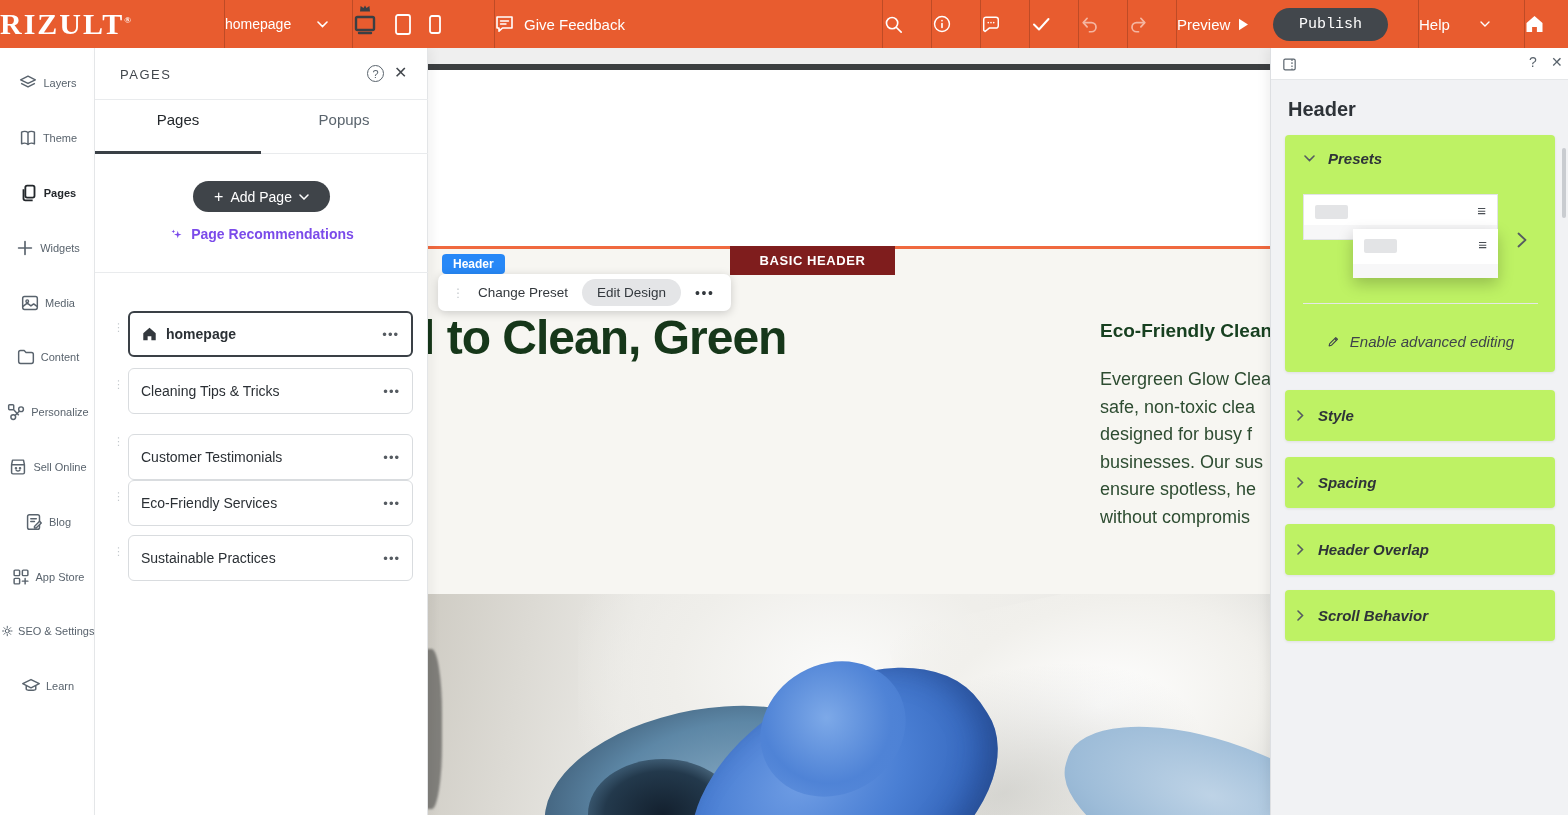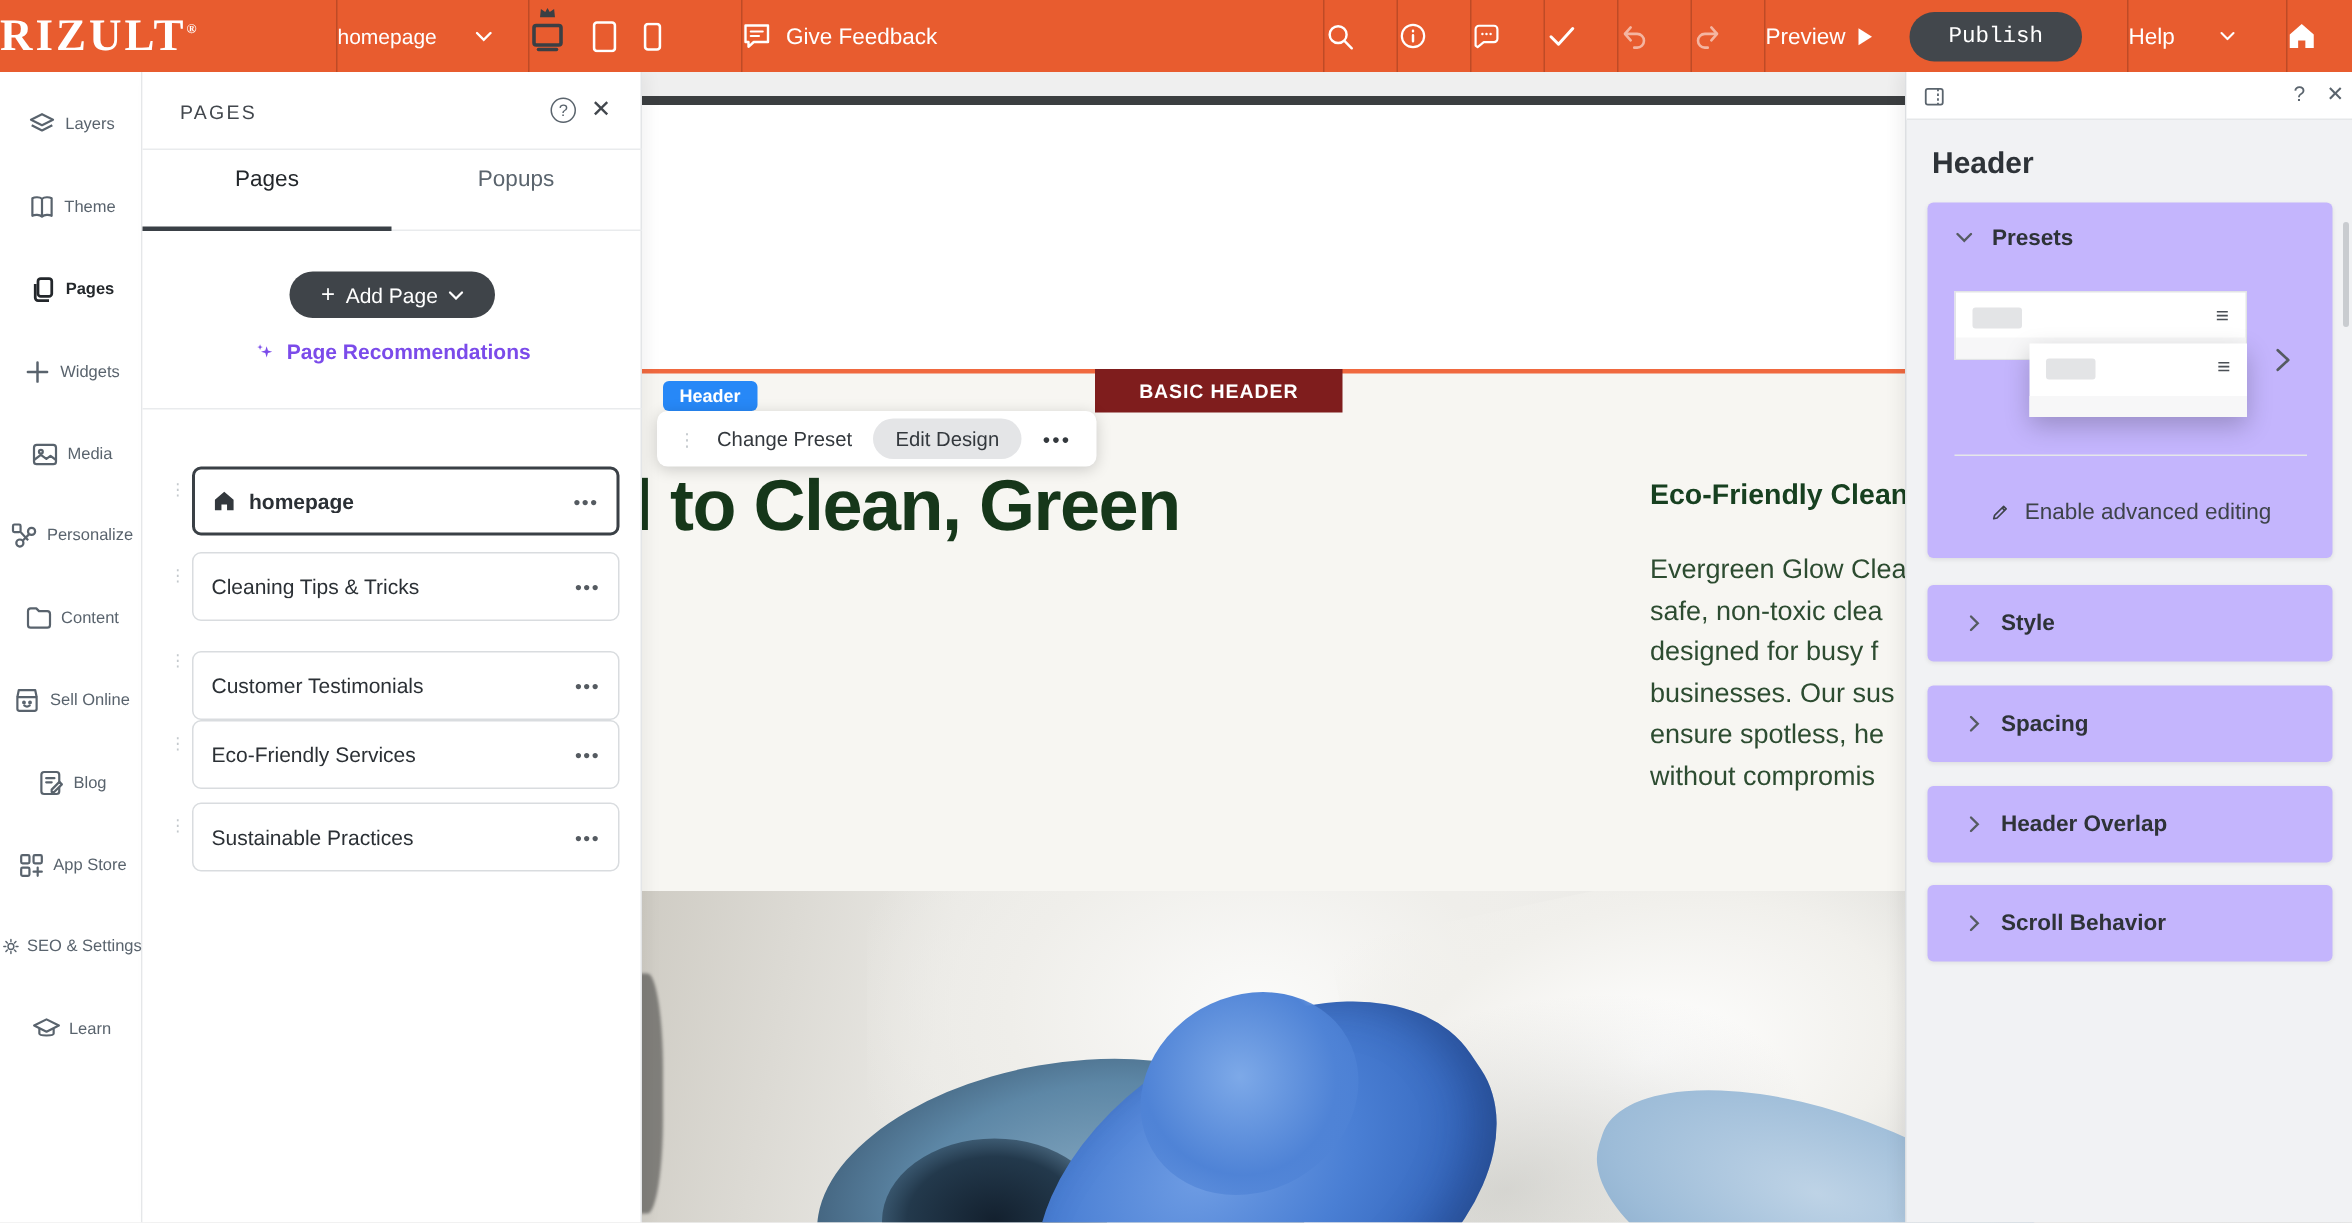--- a/index.html
+++ b/index.html
@@ -85,33 +85,33 @@
   .ph-sponge { position:absolute; left:630px; top:150px; width:330px; height:140px; border-radius:45% 55% 40% 50%; background:radial-gradient(ellipse at 45% 40%, #bed3e6 0%, #9dbcd8 55%, #7fa3c4 100%); transform:rotate(18deg); }
   .ph-leftdark { position:absolute; left:-12px; top:55px; width:26px; height:160px; background:rgba(60,60,58,.55); border-radius:40%; filter:blur(1px); }
 
   
   .rpanel { position:absolute; left:1270px; top:48px; width:298px; height:767px; background:#F1F2F4; border-left:1px solid #DDDFE2; box-shadow:-4px 0 10px rgba(0,0,0,.06); z-index:25; }
   .rp-top { position:absolute; left:0; top:0; width:298px; height:32px; background:#fff; border-bottom:1px solid #E5E7E9; }
   .rp-collapse { position:absolute; left:10px; top:8px; color:#5A646D; cursor:pointer; }
   .rp-q { position:absolute; left:258px; top:6px; font-size:14px; color:#5A646D; cursor:pointer; }
   .rp-x { position:absolute; left:280px; top:6px; font-size:14px; color:#5A646D; cursor:pointer; }
   .rp-title { position:absolute; left:17px; top:50px; font-size:20px; font-weight:bold; color:#2E3338; }
-  .rp-card { position:absolute; left:14px; width:270px; background:#c4b5fd; border-radius:4px; box-shadow:0 1px 3px rgba(0,0,0,.08); }
+  .rp-card { position:absolute; left:14px; width:270px; background:#bef264; border-radius:4px; box-shadow:0 1px 3px rgba(0,0,0,.08);font-style:italic; }
   .presets-card { top:87px; height:237px; }
   .pr-row { position:absolute; left:19px; top:15px; display:flex; align-items:center; gap:13px; color:#2E3338; font-size:15px; font-weight:bold; cursor:pointer; }
   .thumb { position:absolute; background:#fff; border:1px solid #E2E4E6; }
   .thumb1 { left:18px; top:59px; width:195px; height:46px; }
   .thumb2 { left:68px; top:94px; width:145px; height:49px; border:none; box-shadow:0 6px 16px rgba(0,0,0,.22); z-index:2; }
   .thumb .ph-block { position:absolute; left:11px; top:10px; width:33px; height:14px; background:#E3E4E6; border-radius:2px; }
   .thumb .burger { position:absolute; right:11px; top:7px; color:#4A4F55; font-size:15px; font-weight:bold; }
   .thumb .tfoot { position:absolute; left:0; bottom:0; width:100%; height:14px; background:#F7F7F8; }
   .pr-next { position:absolute; left:232px; top:97px; color:#555B61; cursor:pointer; }
   .pr-div { position:absolute; left:18px; top:168px; width:235px; border-top:1px solid #E5E7E9; }
   .adv-link { position:absolute; left:0; top:198px; width:270px; display:flex; align-items:center; justify-content:center; gap:9px; color:#3E434A; font-size:15px; cursor:pointer; }
-  .sec-card { height:51px; display:flex; align-items:center; gap:14px; padding-left:28px; color:#2E3338; font-size:15px; font-weight:bold; cursor:pointer; }
+  .sec-card { height:51px; display:flex; align-items:center; gap:14px; padding-left:12px; color:#2E3338; font-size:15px; font-weight:bold; cursor:pointer; }
   .sec-0 { top:342px; } .sec-1 { top:409px; } .sec-2 { top:476px; } .sec-3 { top:542px;align-items:center; }
   .rp-scroll { position:absolute; left:291px; top:100px; width:4px; height:70px; border-radius:2px; background:#C9CCD0; }
 </style>
 </head>
 <body>
 
 <header class="topbar">
   <div class="tb-cell logo-cell">
     <span class="logo"><span>RIZULT</span><sup>®</sup></span>
   </div>
@@ -235,32 +235,32 @@
   <div class="rail-item">
     <svg width="22" height="22" viewBox="0 0 24 24" stroke="currentColor" fill="none" stroke-width="1.6" stroke-linejoin="round">
         <rect x="4" y="5" width="16" height="14" rx="2"></rect>
         <circle cx="9" cy="10" r="1.4"></circle>
         <path d="M4 16l5-3.8 4 3 3-2.2 4 3"></path>
       </svg>
     <span class="lbl">Media</span>
   </div>
   <div class="rail-item">
     <svg width="22" height="22" viewBox="0 0 24 24" stroke="currentColor" fill="none" stroke-width="1.6" stroke-linejoin="round">
+        <path d="M4 7a2 2 0 012-2h4l2 2h6a2 2 0 012 2v8a2 2 0 01-2 2H6a2 2 0 01-2-2z"></path>
+      </svg>
+    <span class="lbl">Content</span>
+  </div>
+  <div class="rail-item">
+    <svg width="22" height="22" viewBox="0 0 24 24" stroke="currentColor" fill="none" stroke-width="1.6" stroke-linejoin="round">
         <rect x="4" y="4" width="5.5" height="5.5" rx="1"></rect>
         <circle cx="17.5" cy="9" r="2.6"></circle>
         <circle cx="9" cy="17.5" r="2.6"></circle>
         <path d="M9.5 9.5l5.5 6M15.6 11.2l-4.4 4.4"></path>
       </svg>
     <span class="lbl">Personalize</span>
-  </div>
-  <div class="rail-item">
-    <svg width="22" height="22" viewBox="0 0 24 24" stroke="currentColor" fill="none" stroke-width="1.6" stroke-linejoin="round">
-        <path d="M4 7a2 2 0 012-2h4l2 2h6a2 2 0 012 2v8a2 2 0 01-2 2H6a2 2 0 01-2-2z"></path>
-      </svg>
-    <span class="lbl">Content</span>
   </div>
   <div class="rail-item">
     <svg width="22" height="22" viewBox="0 0 24 24" stroke="currentColor" fill="none" stroke-width="1.6" stroke-linejoin="round">
         <path d="M5 9.5L6 4.5h12l1 5"></path>
         <path d="M5 9.5h14V18a1.5 1.5 0 01-1.5 1.5h-11A1.5 1.5 0 015 18z"></path>
         <circle cx="9.8" cy="13.4" r=".6" fill="currentColor"></circle>
         <circle cx="14.2" cy="13.4" r=".6" fill="currentColor"></circle>
         <path d="M10 15.6c1.2 1 2.8 1 4 0" stroke-linecap="round"></path>
       </svg>
     <span class="lbl">Sell Online</span>

